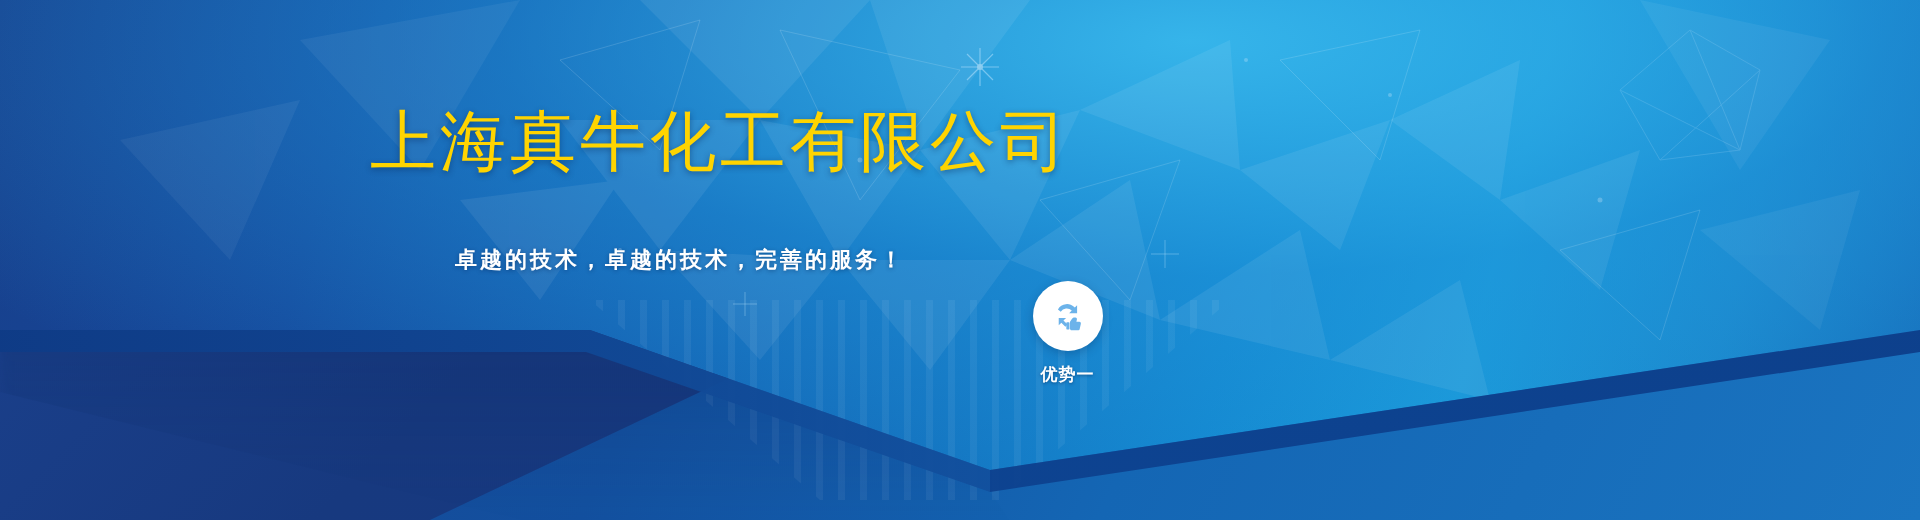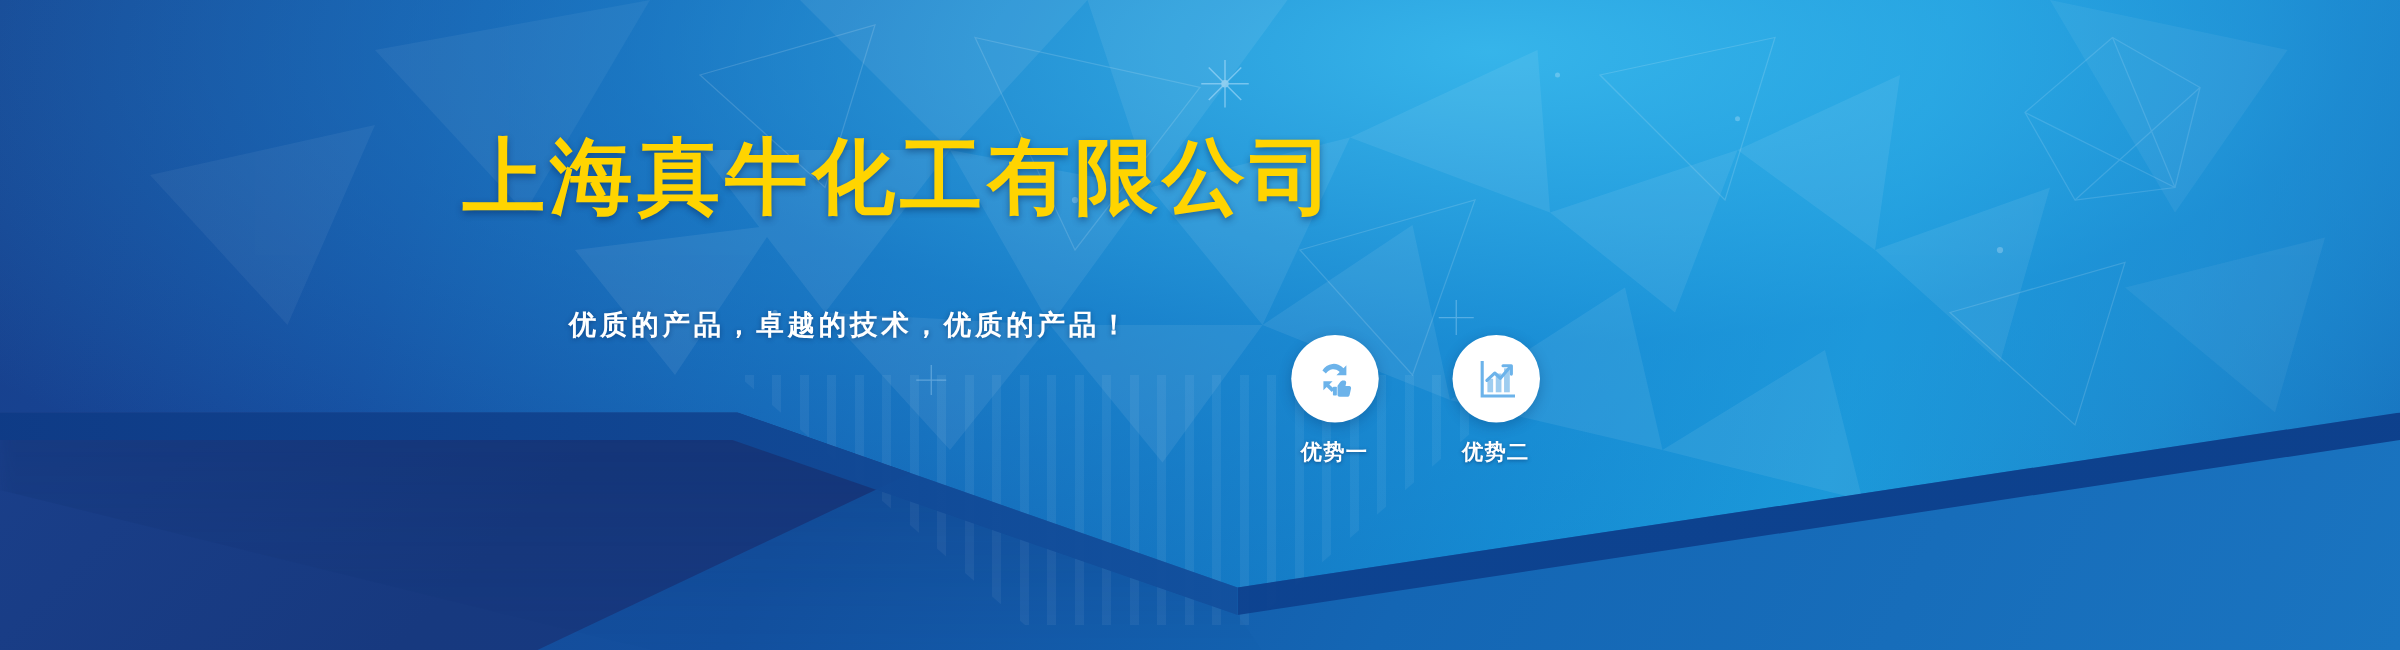--- a/index.html
+++ b/index.html
@@ -64,34 +64,34 @@
   
   .hatch{
     position:absolute;left:530px;top:300px;width:760px;height:200px;
     clip-path:polygon(60px 0, 700px 0, 470px 200px, 290px 200px);
     background:repeating-linear-gradient(90deg, rgba(255,255,255,.10) 0 7px, rgba(255,255,255,0) 7px 22px);
     opacity:.55;
   }
   
   .title{
     position:absolute;left:370px;top:108px;
-    font-size:66px;line-height:1;letter-spacing:4px;font-weight:700;
+    font-size:66px;line-height:1;letter-spacing:4px;font-weight:400;
     color:#ffd400;
     text-shadow:0 2px 6px rgba(0,30,80,.45);
     white-space:nowrap;
   }
   .subtitle{
     position:absolute;left:455px;top:245px;
     font-size:22px;letter-spacing:3px;color:#ffffff;font-weight:700;
     text-shadow:0 1px 4px rgba(0,30,80,.45);
     white-space:nowrap;
   }
   
   .adv{
-    position:absolute;left:1020px;top:268px;
+    position:absolute;left:1020px;top:281px;
     display:flex;gap:34px;align-items:center;
   }
   .adv-item{width:95px;display:flex;flex-direction:column;align-items:center;}
   .adv-circle{
     width:70px;height:70px;border-radius:50%;
     background:#ffffff;display:flex;align-items:center;justify-content:center;
     box-shadow:0 3px 10px rgba(4,35,85,.28);
   }
   .adv-circle svg{display:block;}
   .adv-label{
@@ -176,51 +176,36 @@
         <g opacity="0.16" stroke="#cfeaff" stroke-width="1" fill="none">
           <path d="M1690 30 L1760 70 L1740 150 L1660 160 L1620 90 Z"></path>
           <path d="M1690 30 L1740 150 M1760 70 L1660 160 M1620 90 L1740 150"></path>
         </g>
       </g>
     </svg>
   </div>
 
   <div class="title">上海真牛化工有限公司</div>
 
-  <div class="subtitle">优质的产品，卓越的技术，优质的产品！</div>
+  <div class="subtitle">卓越的技术，卓越的技术，完善的服务！</div>
 
   <div class="adv">
 
     <div class="adv-item">
       <div class="adv-circle">
         <span>
           <svg width="42" height="42" viewBox="0 0 48 48" fill="#6cb3ea" xmlns="http://www.w3.org/2000/svg">
             <path d="M12.5 16.5a12 12 0 0 1 19.3-2.2l2.6-2.6v9.1h-9.1l3-3a8 8 0 0 0-12.6 1.4l-3.2-2.7z"></path>
             <path d="M9 26.8l6.4-6.4v4.1a8 8 0 0 0 2.3 5.2l-2.9 2.9A12 12 0 0 1 11.3 26l-2.3.8z" opacity="0"></path>
             <path d="M21.8 26.2l-8.4 0 0 8.4 3-3 4.6 4.6 2.5-2.6-4.7-4.4 3-3z"></path>
             <path d="M31.5 25.6c-1.1 0-2.2.6-2.9 1.6l-2.3 3.3v8.1c0 1 .8 1.8 1.8 1.8h7.4c.9 0 1.6-.6 1.8-1.4l1.4-6.2c.2-1.1-.6-2.1-1.7-2.1h-3.4l.6-2.9c.2-1.1-.6-2.2-1.7-2.2z"></path>
             <rect x="22.1" y="31.2" width="3.6" height="8.2" rx="0.7"></rect>
           </svg>
         </span>
       </div>
       <div class="adv-label">优势一</div>
     </div>
 
-    <div class="adv-item">
-      <div class="adv-circle">
-        <span>
-          <svg width="40" height="40" viewBox="0 0 48 48" xmlns="http://www.w3.org/2000/svg">
-            <path d="M9 7h3v32h30v3H9z" fill="#6cb3ea"></path>
-            <rect x="15.5" y="24" width="5.5" height="13" fill="#9ecdf0"></rect>
-            <rect x="23.5" y="19" width="5.5" height="18" fill="#9ecdf0"></rect>
-            <rect x="31.5" y="14" width="5.5" height="23" fill="#9ecdf0"></rect>
-            <path d="M15 25.5l7.5-7 5.5 5 9-10.5" stroke="#6cb3ea" stroke-width="3" fill="none" stroke-linejoin="round" stroke-linecap="round"></path>
-            <path d="M30.5 11.5h8v8" stroke="#6cb3ea" stroke-width="3" fill="none" stroke-linecap="round" stroke-linejoin="round"></path>
-          </svg>
-        </span>
-      </div>
-      <div class="adv-label">优势二</div>
-    </div>
 
 
 
   </div>
 </div>
 
 </body></html>

